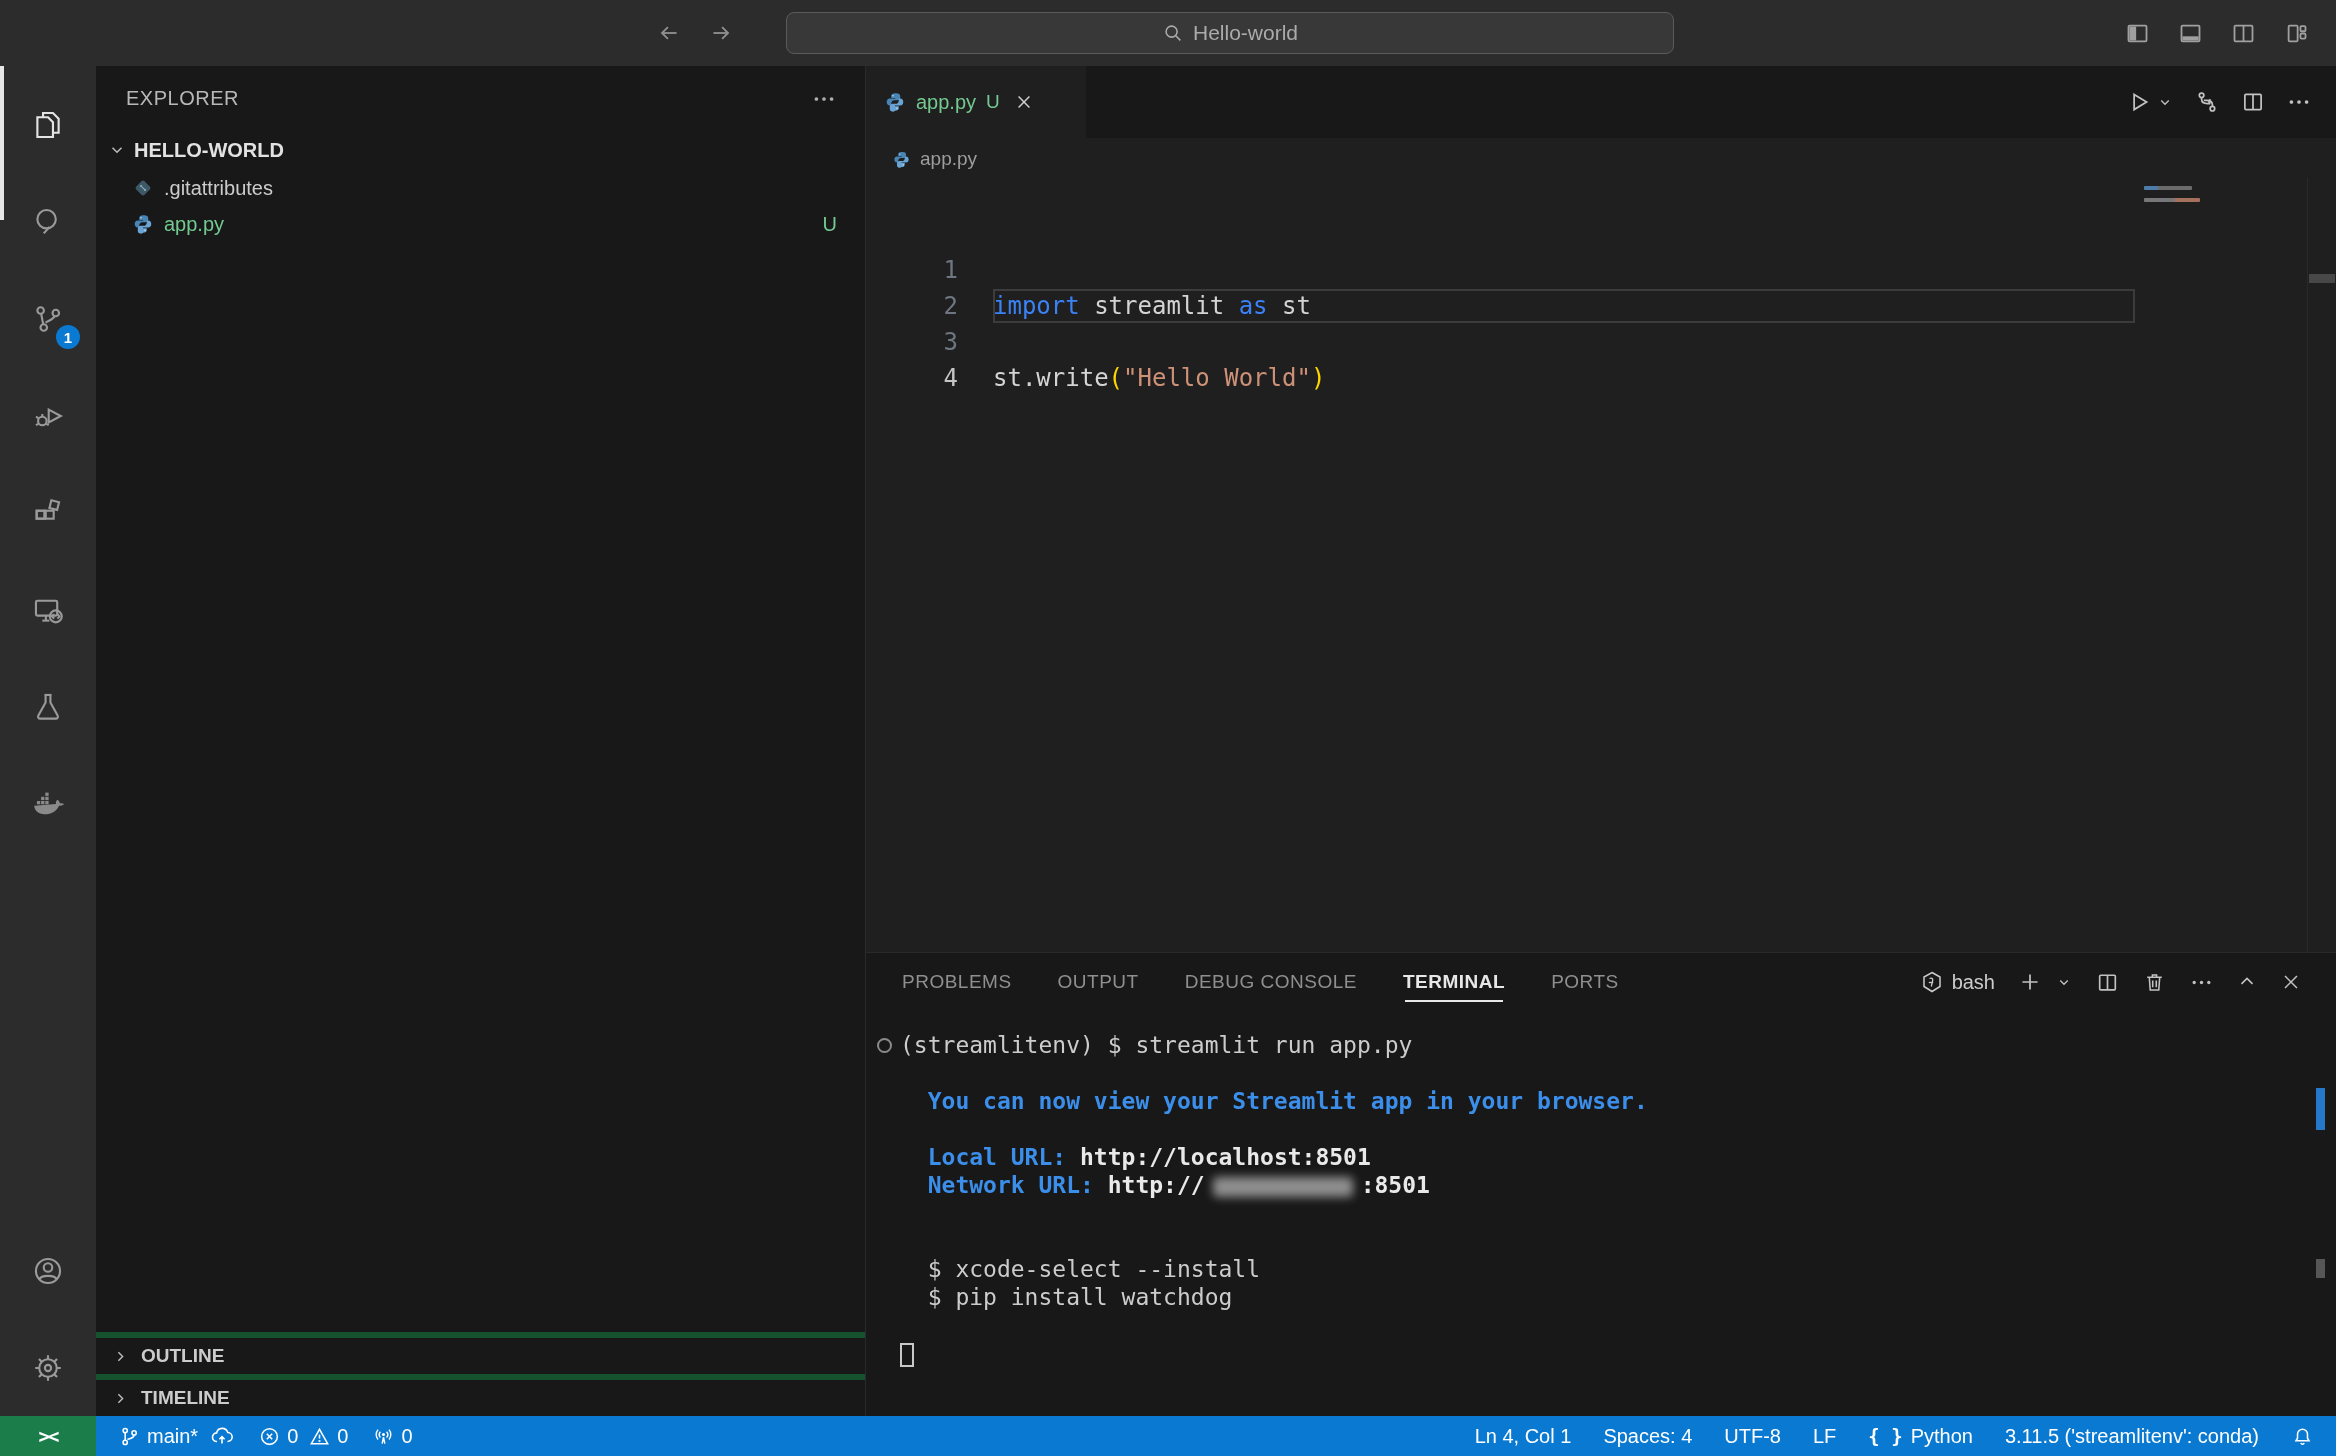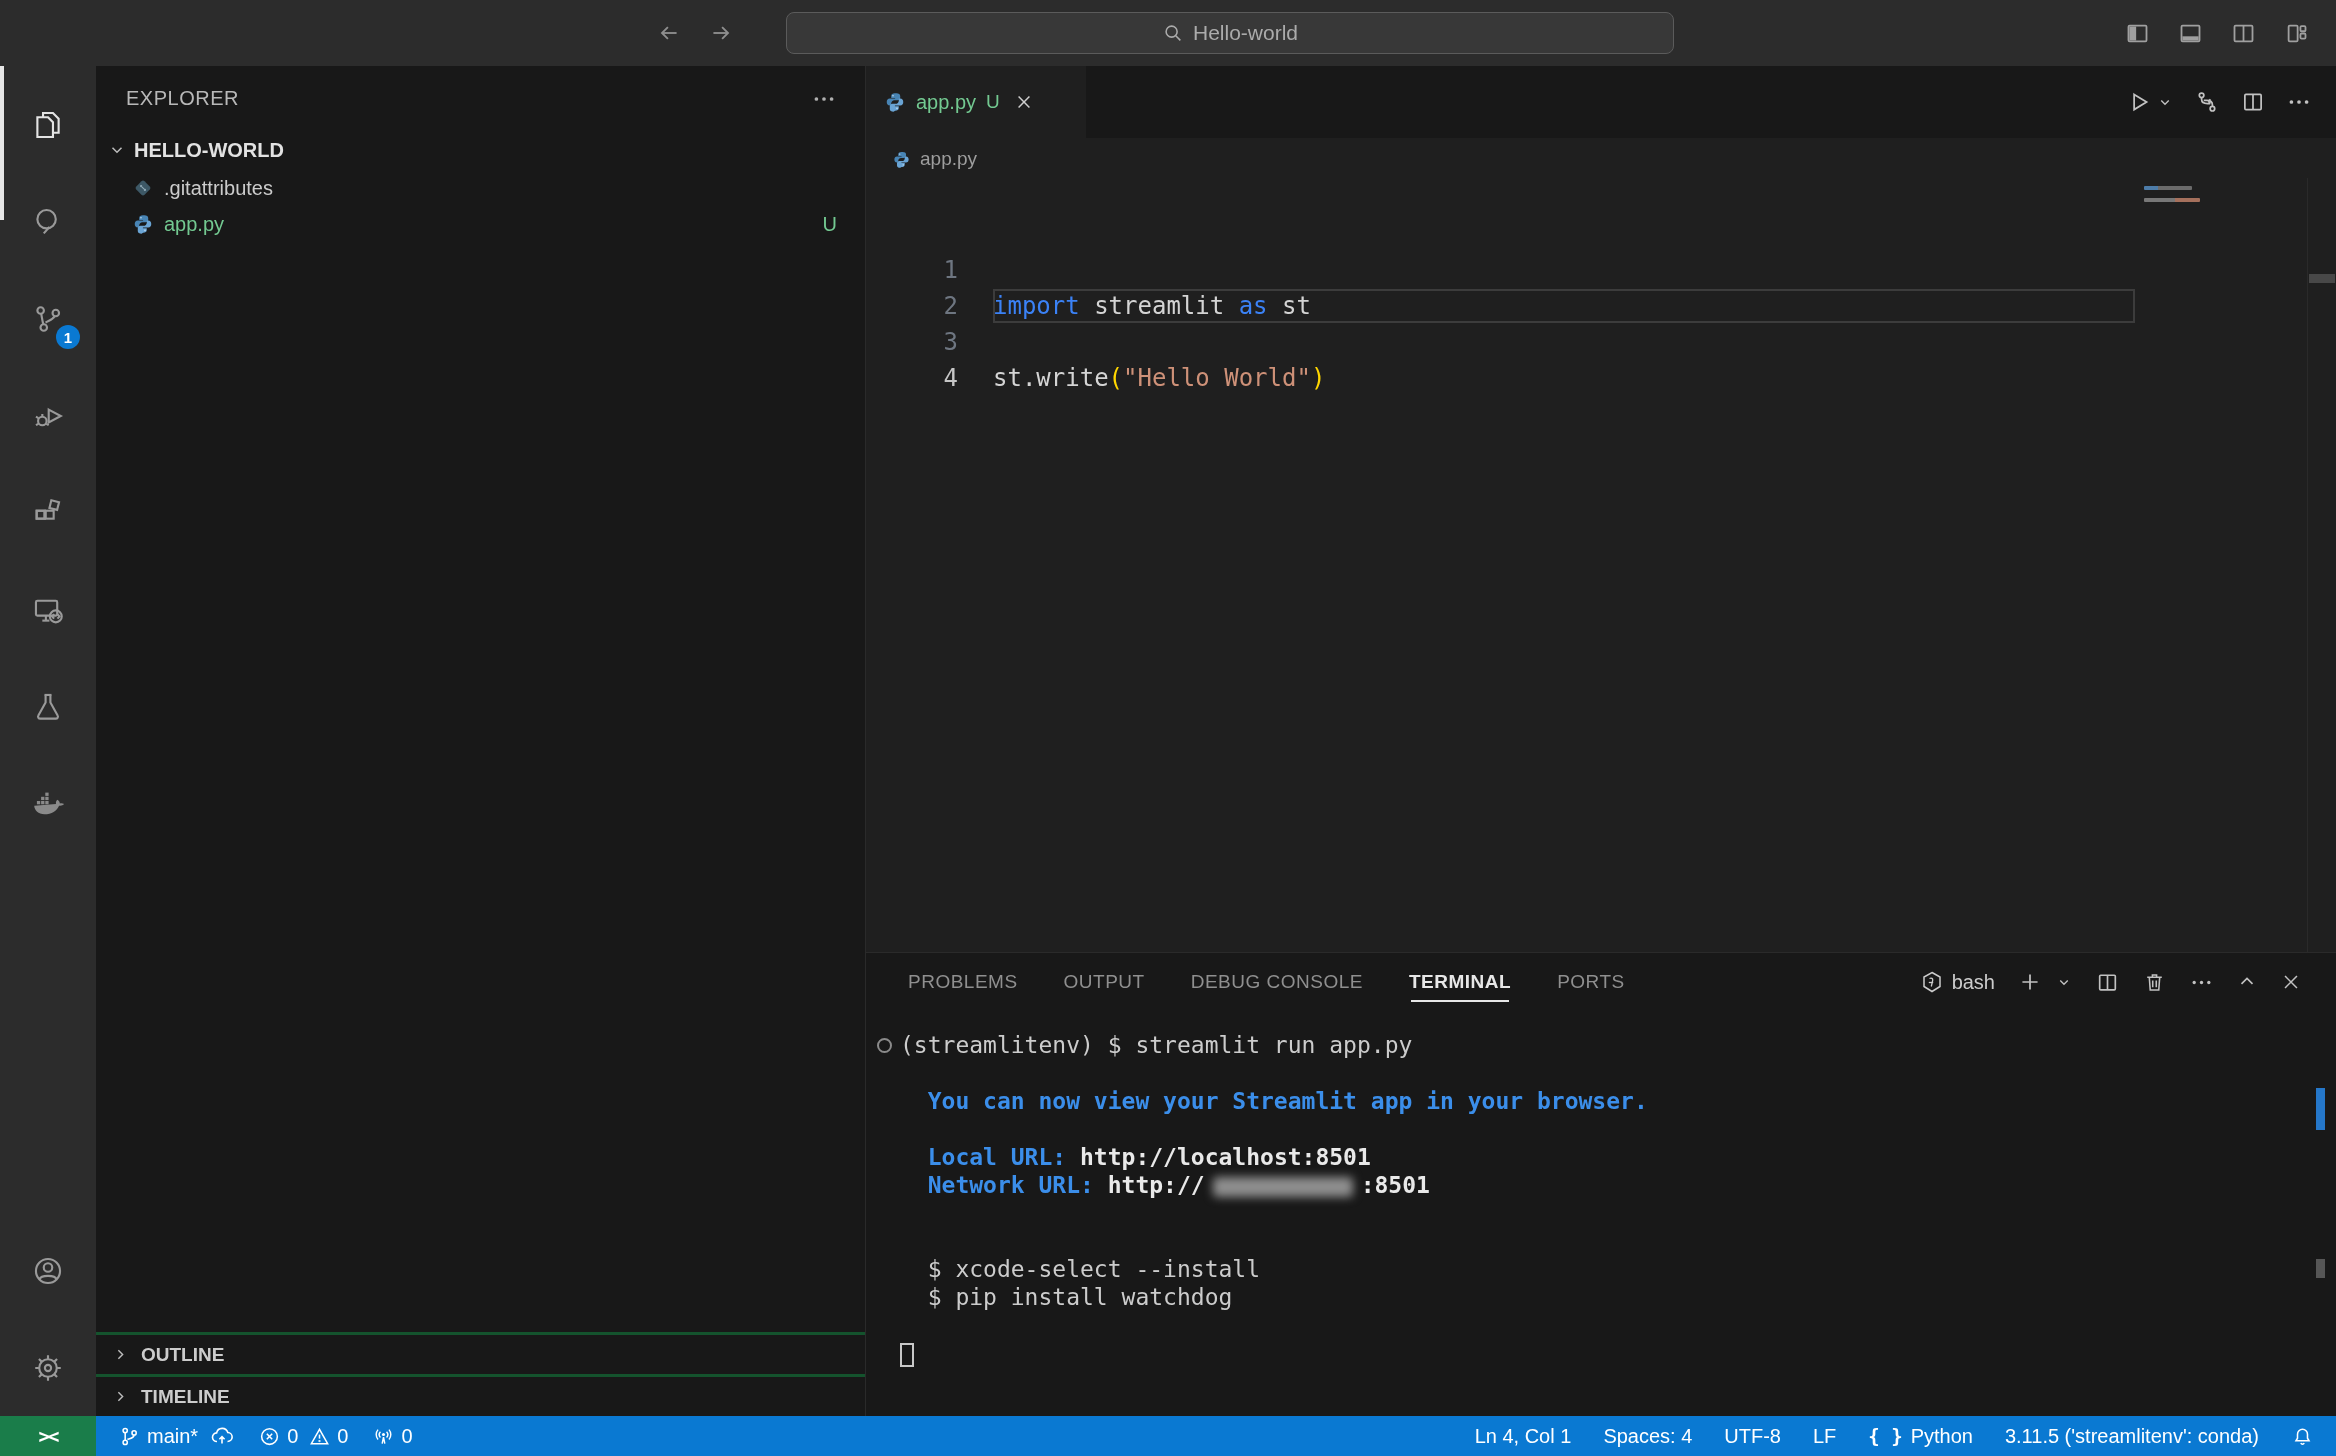--- a/index.html
+++ b/index.html
@@ -33,21 +33,21 @@
   .sb-title { margin-left:30px; font-size:20px; color:#b8b8b8; letter-spacing:.5px; }
   .sb-actions { position:absolute; right:28px; top:20px; color:#b0b0b0; }
   .tree { position:absolute; top:64px; left:0; width:100%; }
   .tree-row { height:36px; display:flex; align-items:center; font-size:20px; color:#cccccc; position:relative; cursor:pointer; }
   .tree-folder { font-weight:bold; color:#e2e2e2; height:40px; }
   .tree-folder .chev { margin-left:12px; margin-right:8px; color:#bdbdbd; }
   .file-icon { margin-left:36px; margin-right:10px; width:22px; }
   .file-name.untracked { color:#73c991; }
   .file-badge { position:absolute; right:28px; color:#73c991; font-size:20px; }
   .sb-sections { position:absolute; bottom:0; left:0; width:100%; }
-  .sb-section { height:42px; border-top:3px solid #14532d; display:flex; align-items:center; color:#cccccc; cursor:pointer; }
+  .sb-section { height:42px; border-top:6px solid #14532d; display:flex; align-items:center; color:#cccccc; cursor:pointer; }
   .sb-section .chev { margin-left:16px; margin-right:12px; color:#bdbdbd; }
   .sb-section-label { font-weight:bold; font-size:19px; }
 
   
   .editor { position:absolute; left:866px; top:66px; width:1470px; height:886px; background:#1f1f1f; }
   .tabbar { position:absolute; top:0; left:0; width:100%; height:72px; background:#181818; display:flex; }
   .tab { width:220px; height:72px; background:#1f1f1f; display:flex; align-items:center; padding:0 18px; gap:10px; cursor:pointer; }
   .tab-label { color:#73c991; font-size:20px; }
   .tab-badge { color:#73c991; font-size:19px; }
   .tab-close { color:#cfcfcf; margin-left:4px; }
@@ -60,21 +60,21 @@
   .code-line.current .ln { color:#c6c6c6; }
   .ctext { position:absolute; left:127px; }
   .tok-kw { color:#3b82f6; } .tok-pl { color:#d4d4d4; } .tok-br { color:#ffd700; } .tok-st { color:#ce9178; }
   .current-box { position:absolute; left:127px; top:1px; width:1142px; height:34px; border:2px solid #3c3c3c; }
   .minimap { position:absolute; left:1270px; top:112px; width:172px; height:774px; border-right:1px solid #2a2a2a; }
   .mm-line { position:absolute; height:4px; border-radius:1px; }
   .overview-thumb { position:absolute; left:1443px; top:208px; width:26px; height:9px; background:#484848; }
 
   
   .panel { position:absolute; left:866px; top:952px; width:1470px; height:464px; background:#181818; border-top:1px solid #2a2a2a; }
-  .panel-tabs { position:absolute; top:0; left:42px; height:58px; display:flex; gap:46px; align-items:flex-end; }
+  .panel-tabs { position:absolute; top:0; left:36px; height:58px; display:flex; gap:46px; align-items:flex-end; }
   .ptab { font-size:19px; letter-spacing:.5px; color:#8f8f8f; height:58px; display:flex; align-items:center; cursor:pointer; position:relative; }
   .ptab.active { color:#e7e7e7;font-weight:bold; }
   .ptab.active::after { content:""; position:absolute; left:2px; right:2px; bottom:9px; height:2px; background:#e7e7e7; }
   .panel-actions { position:absolute; right:34px; top:0; height:58px; display:flex; gap:22px; color:#c2c2c2; }
   .shell-chip { display:flex; align-items:center; gap:8px; color:#cccccc; font-size:20px; }
   .terminal { position:absolute; left:34px; top:78px; width:1400px; font-family:"DejaVu Sans Mono", monospace; font-size:23px; }
   .t-line { position:relative; height:28px; line-height:28px; white-space:pre; color:#cccccc; }
   .t-blue { color:#3b8eea; font-weight:bold; }
   .t-bold { color:#e9e9e9; font-weight:bold; }
   .t-redacted { display:inline-block; width:140px; height:20px; background:#8f8f8f; border-radius:4px; filter:blur(5px); vertical-align:middle; margin:0 8px; }

